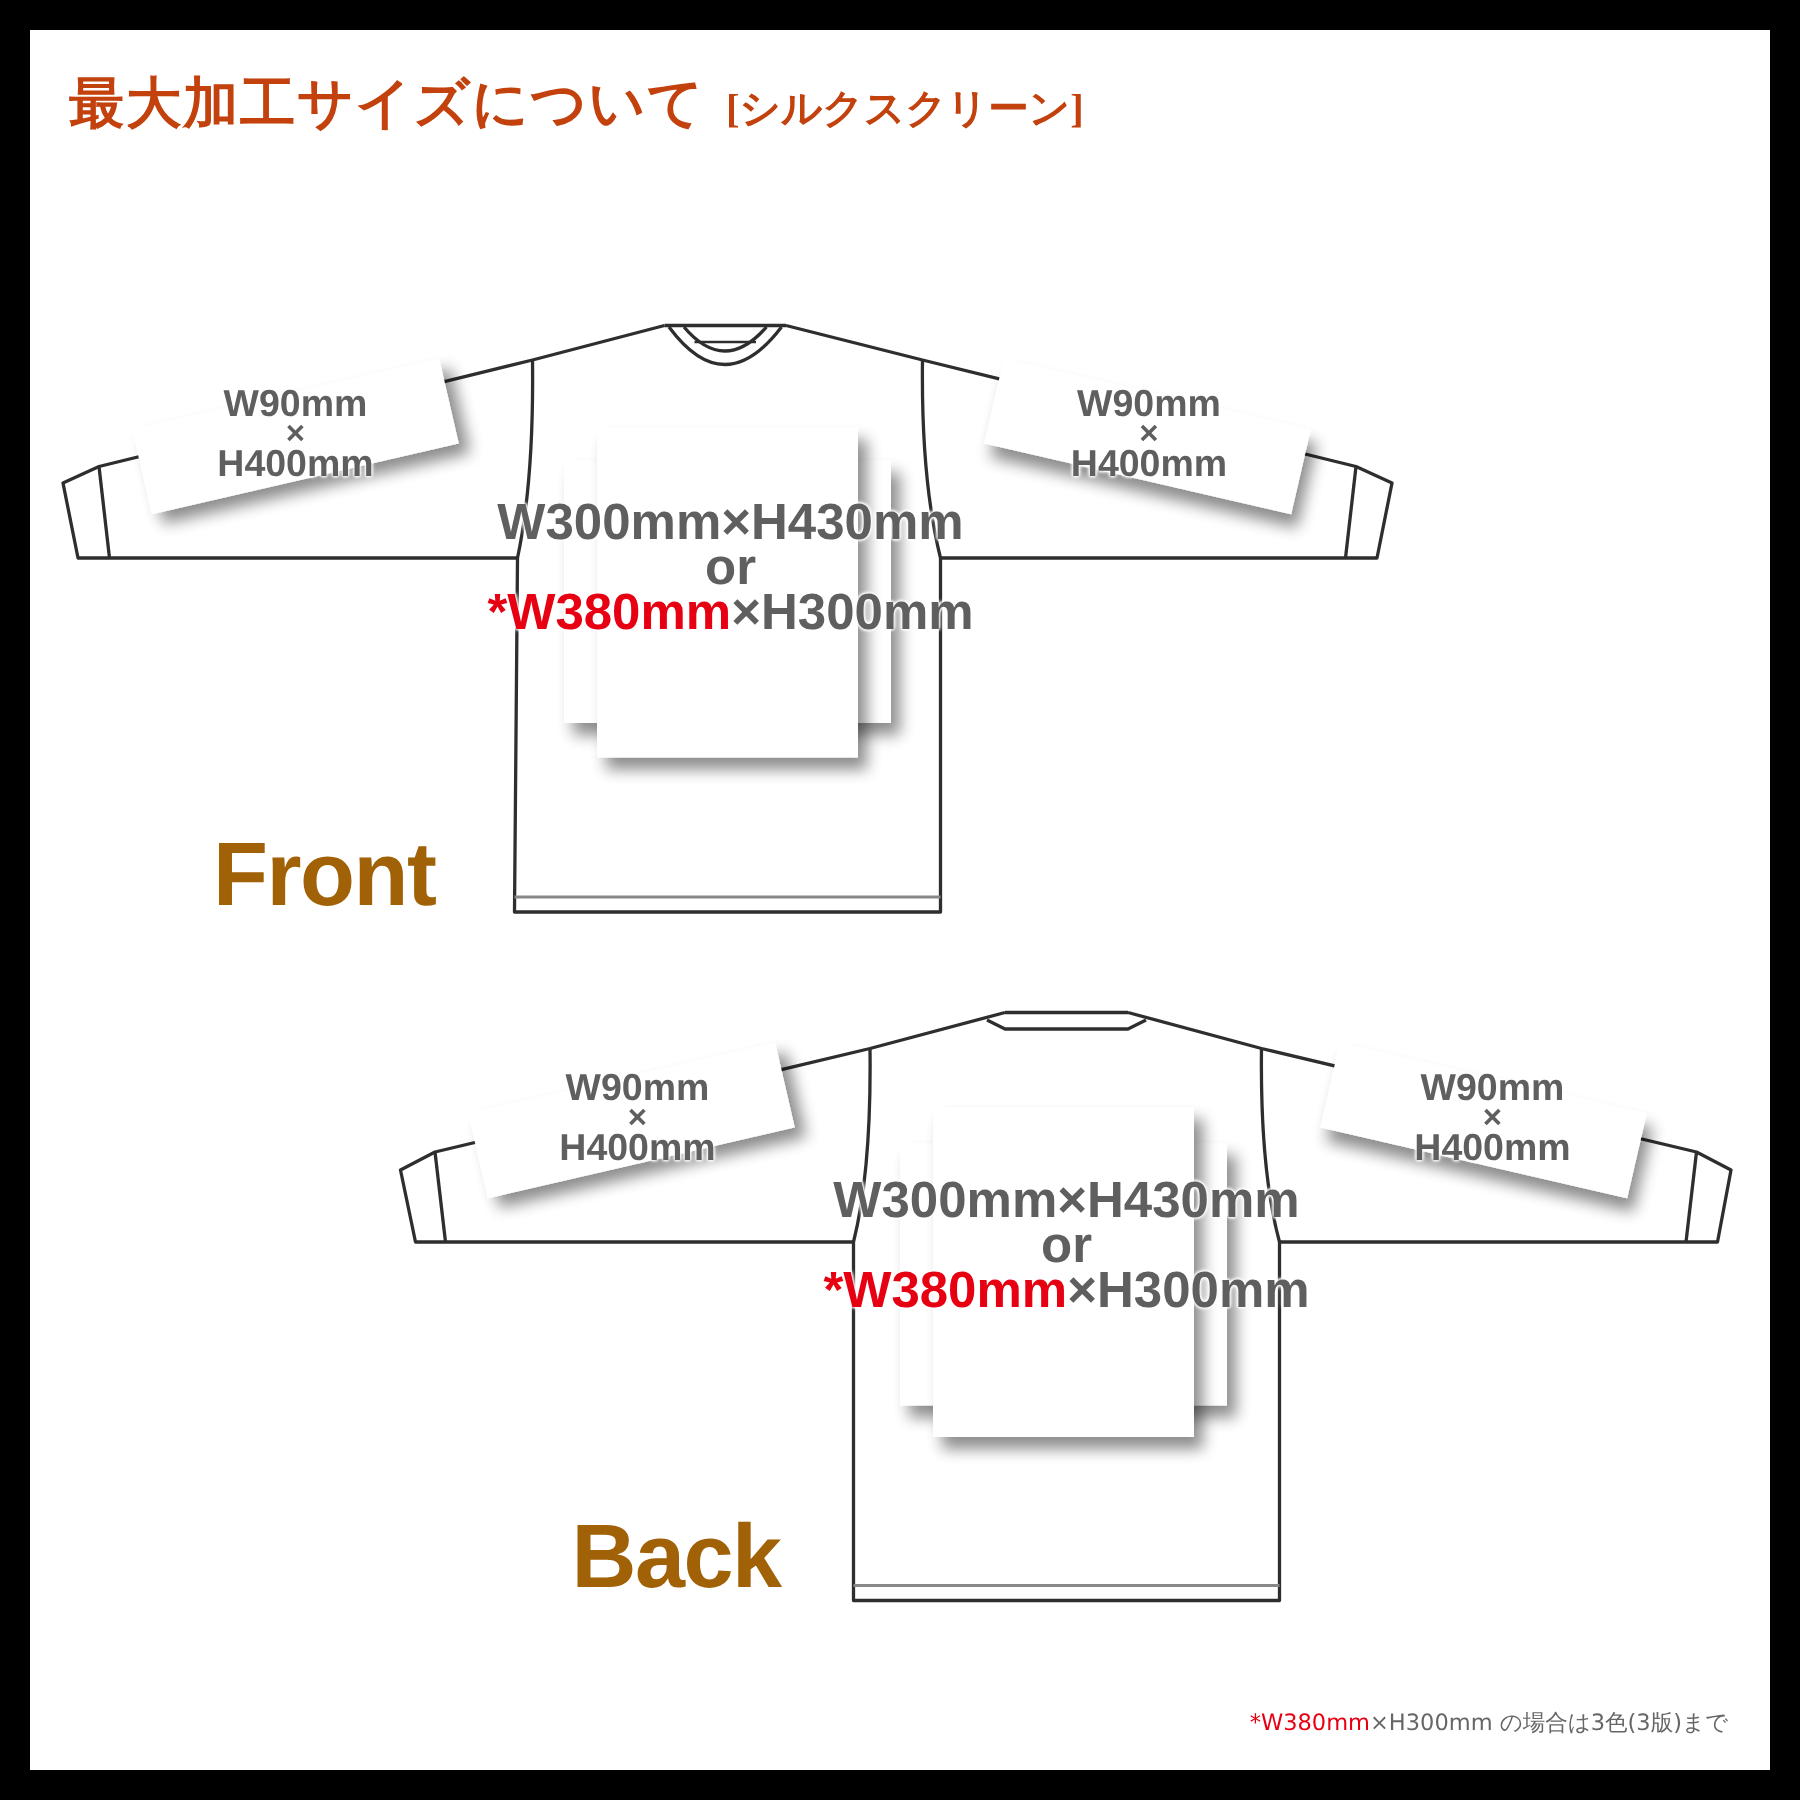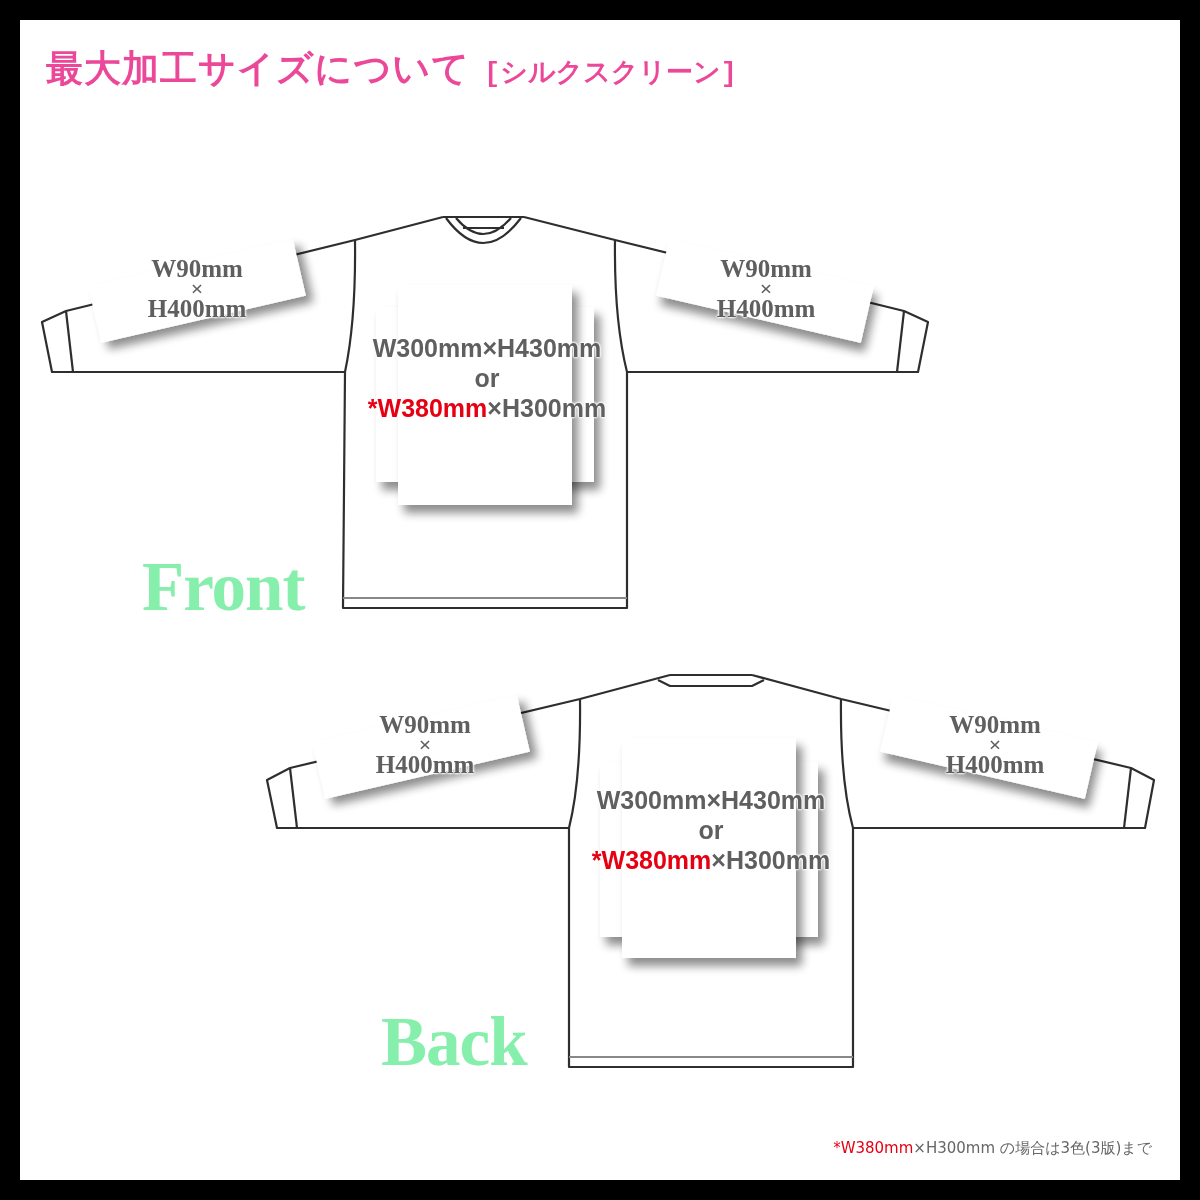--- a/index.html
+++ b/index.html
@@ -1,29 +1,29 @@
 <!DOCTYPE html>
 <html><head>
 <meta charset="utf-8">
 <style>
   html, body { margin: 0; padding: 0; background: #000; }
   body { width: 1200px; height: 1200px; position: relative; overflow: hidden; font-family: "Liberation Sans", "DejaVu Sans", sans-serif; }
   .frame { position: absolute; left: 20px; top: 20px; width: 1160px; height: 1160px; background: #fff; }
-  .title { position: absolute; left: 46px; top: 44px; font-size: 37px; font-weight: bold; color: #ec4899; letter-spacing: 1px; white-space: nowrap; font-family: Liberation Mono, monospace; }
+  .title { position: absolute; left: 46px; top: 44px; font-size: 37px; font-weight: bold; color: #c2410c; letter-spacing: 1px; white-space: nowrap; font-family: Liberation Serif, serif; }
   .title .sub { font-size: 27px; margin-left: 14px; letter-spacing: 0; }
   svg.shirts { position: absolute; left: 0; top: 0; }
   .label { position: absolute; font-weight: bold; color: #5f5f5f; text-align: center; white-space: nowrap; line-height: 1; font-family: "Liberation Sans", sans-serif;
     text-shadow: 0 0 3px #fff, 0 0 3px #fff, 0 0 2px #fff, 0 0 2px #fff; }
-  .sleeve-label { font-size: 25px; width: 200px; font-family: Liberation Serif, serif; }
+  .sleeve-label { font-size: 25px; width: 200px; }
   .sleeve-label .x { display: block; font-size: 22px; line-height: 18px; }
   .sleeve-label .line { display: block; line-height: 22px; }
-  .body-label { font-size: 25px; width: 340px; }
+  .body-label { font-size: 34px; width: 340px; }
   .body-label .line { display: block; line-height: 30px; }
   .red { color: #e60012; }
-  .view-name { position: absolute; font-size: 69px; font-weight: bold; color: #86efac; font-family: Liberation Serif, serif; letter-spacing: -1px; }
+  .view-name { position: absolute; font-size: 60px; font-weight: bold; color: #a16207; font-family: Liberation Sans, sans-serif; letter-spacing: -1px; }
   .note { position: absolute; right: 48px; top: 1139px; font-size: 15px; font-weight: normal; color: #666; white-space: nowrap; font-family: "DejaVu Sans", sans-serif; }
   .note .red { color: #e60012; }
 </style>
 </head>
 <body>
 
 <div class="frame"></div>
 
 <div class="title">
   <span>最大加工サイズについて</span><span class="sub">[シルクスクリーン]</span>

